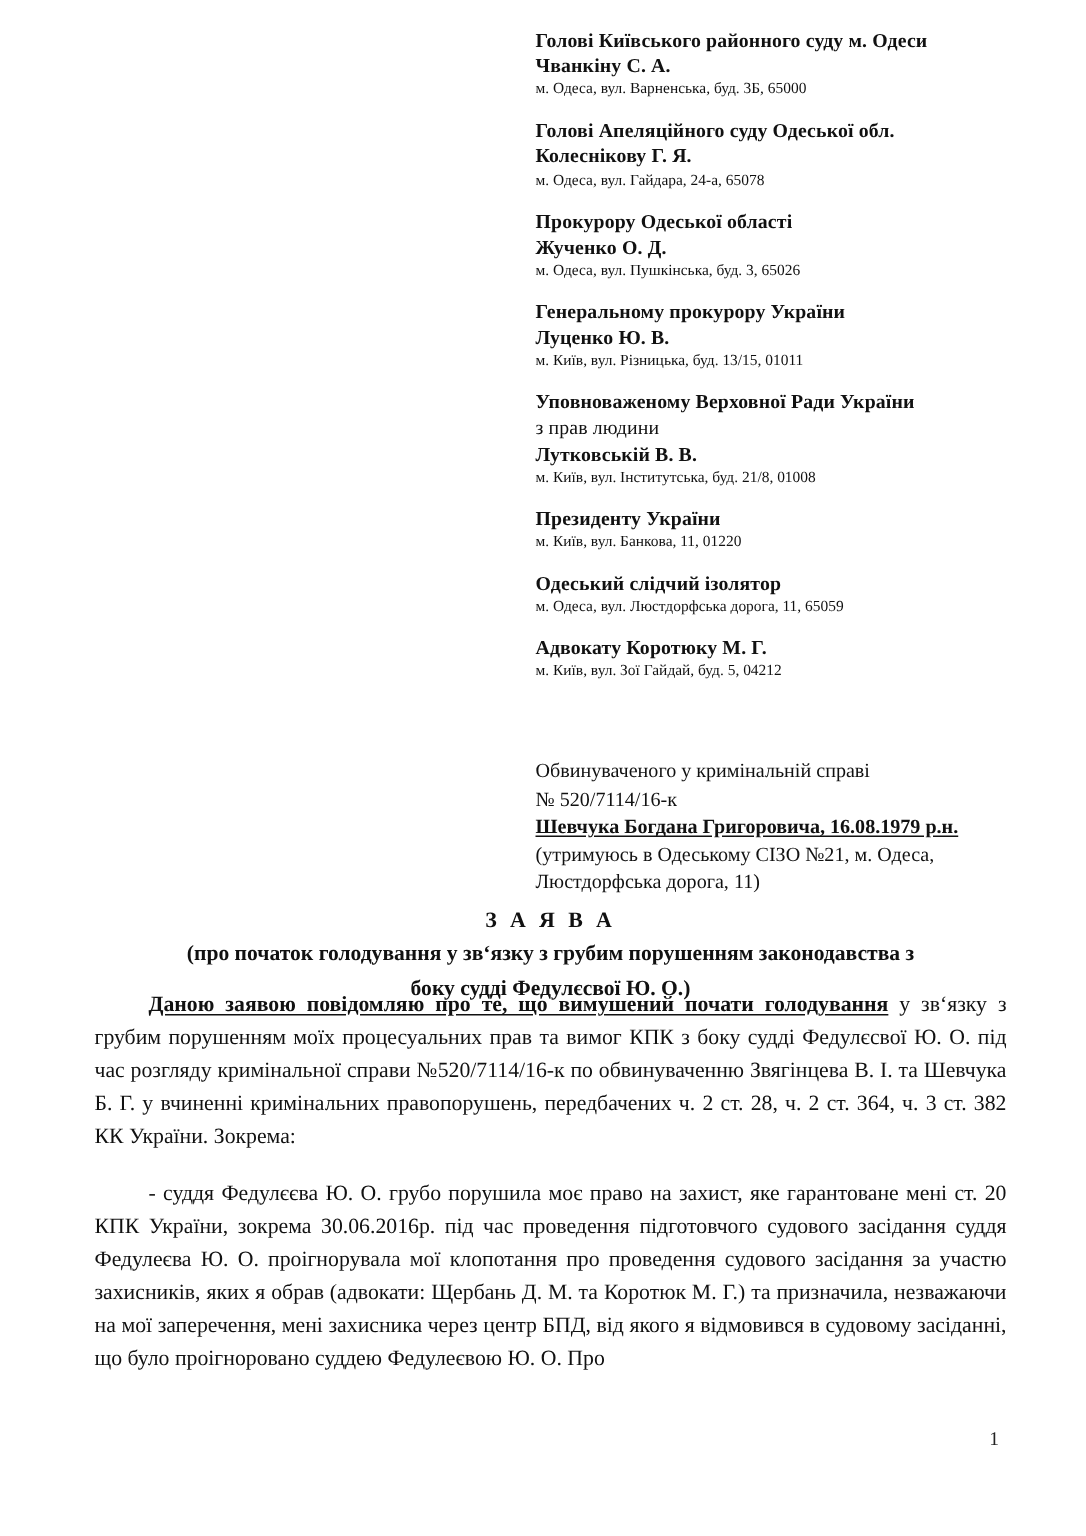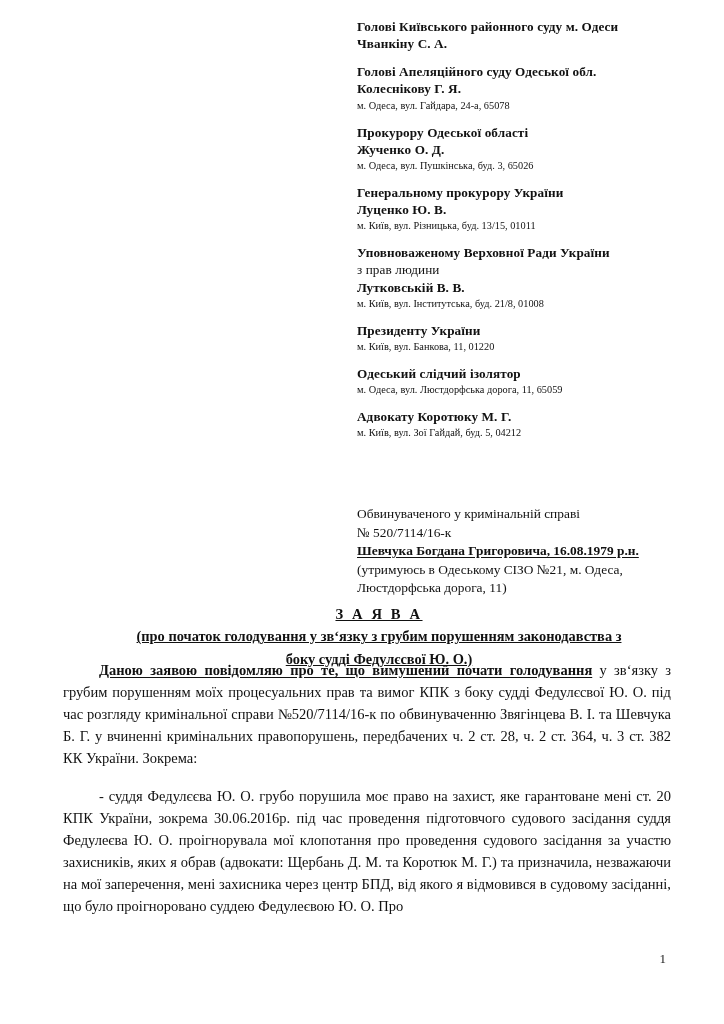--- a/index.html
+++ b/index.html
@@ -73,25 +73,24 @@
 
   .applicant-line.strong {
     font-weight: bold;
     text-decoration: underline;
     text-underline-offset: 1.5px;
   }
 
   
   .doc-title-wrap {
     position: absolute;
-    left: 75px;
+    left: 63px;
     top: 604px;
     width: 608px;
     text-align: center;
-    text-decoration: underline;
   }
 
   .doc-title {
     font-size: 14.6px;
     font-weight: bold;
     letter-spacing: 2.6px;
     line-height: 1.4;
   }
 
   .doc-subtitle {
@@ -141,20 +140,21 @@
 </head>
 <body>
 
 <div class="page">
 
   <div class="addressee-block">
 
     <div class="addressee-group">
       <div class="addressee-name">Голові Київського районного суду м. Одеси</div>
       <div class="addressee-name">Чванкіну С. А.</div>
+      <div class="addressee-addr">м. Одеса, вул. Варненська, буд. 3Б, 65000</div>
     </div>
 
     <div class="addressee-group">
       <div class="addressee-name">Голові Апеляційного суду Одеської обл.</div>
       <div class="addressee-name">Колеснікову Г. Я.</div>
       <div class="addressee-addr">м. Одеса, вул. Гайдара, 24-а, 65078</div>
     </div>
 
     <div class="addressee-group">
       <div class="addressee-name">Прокурору Одеської області</div>

